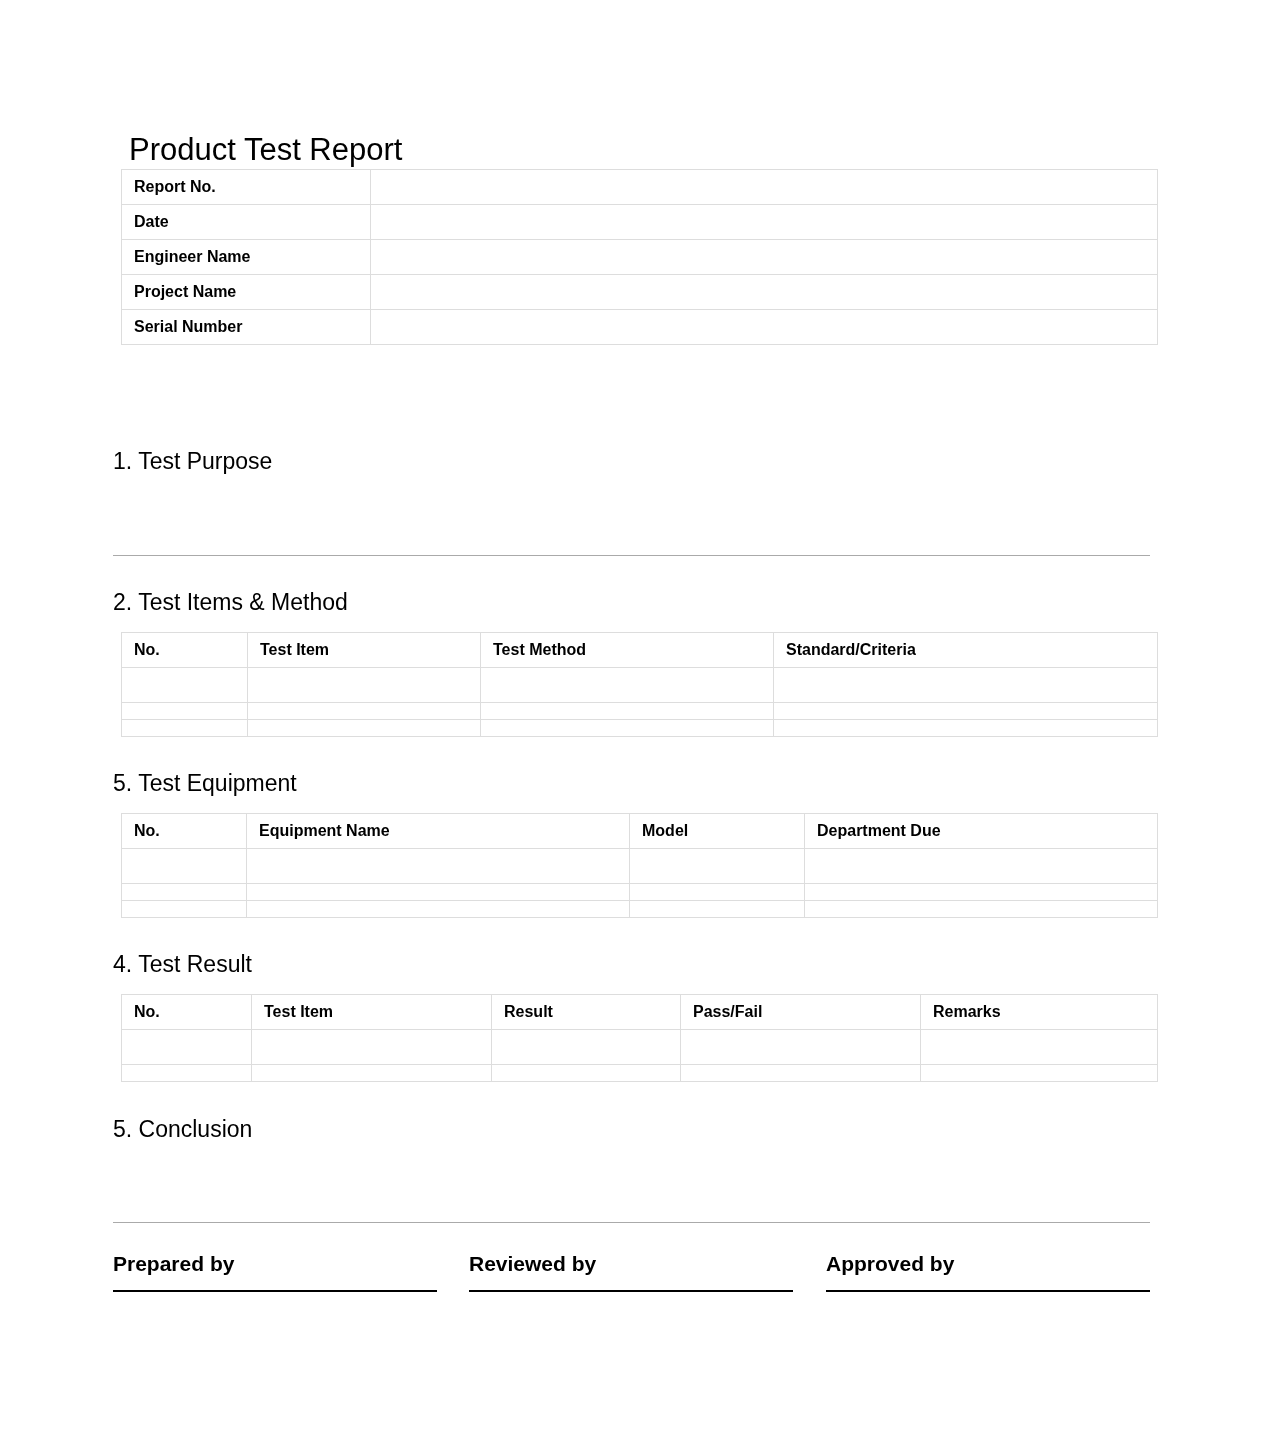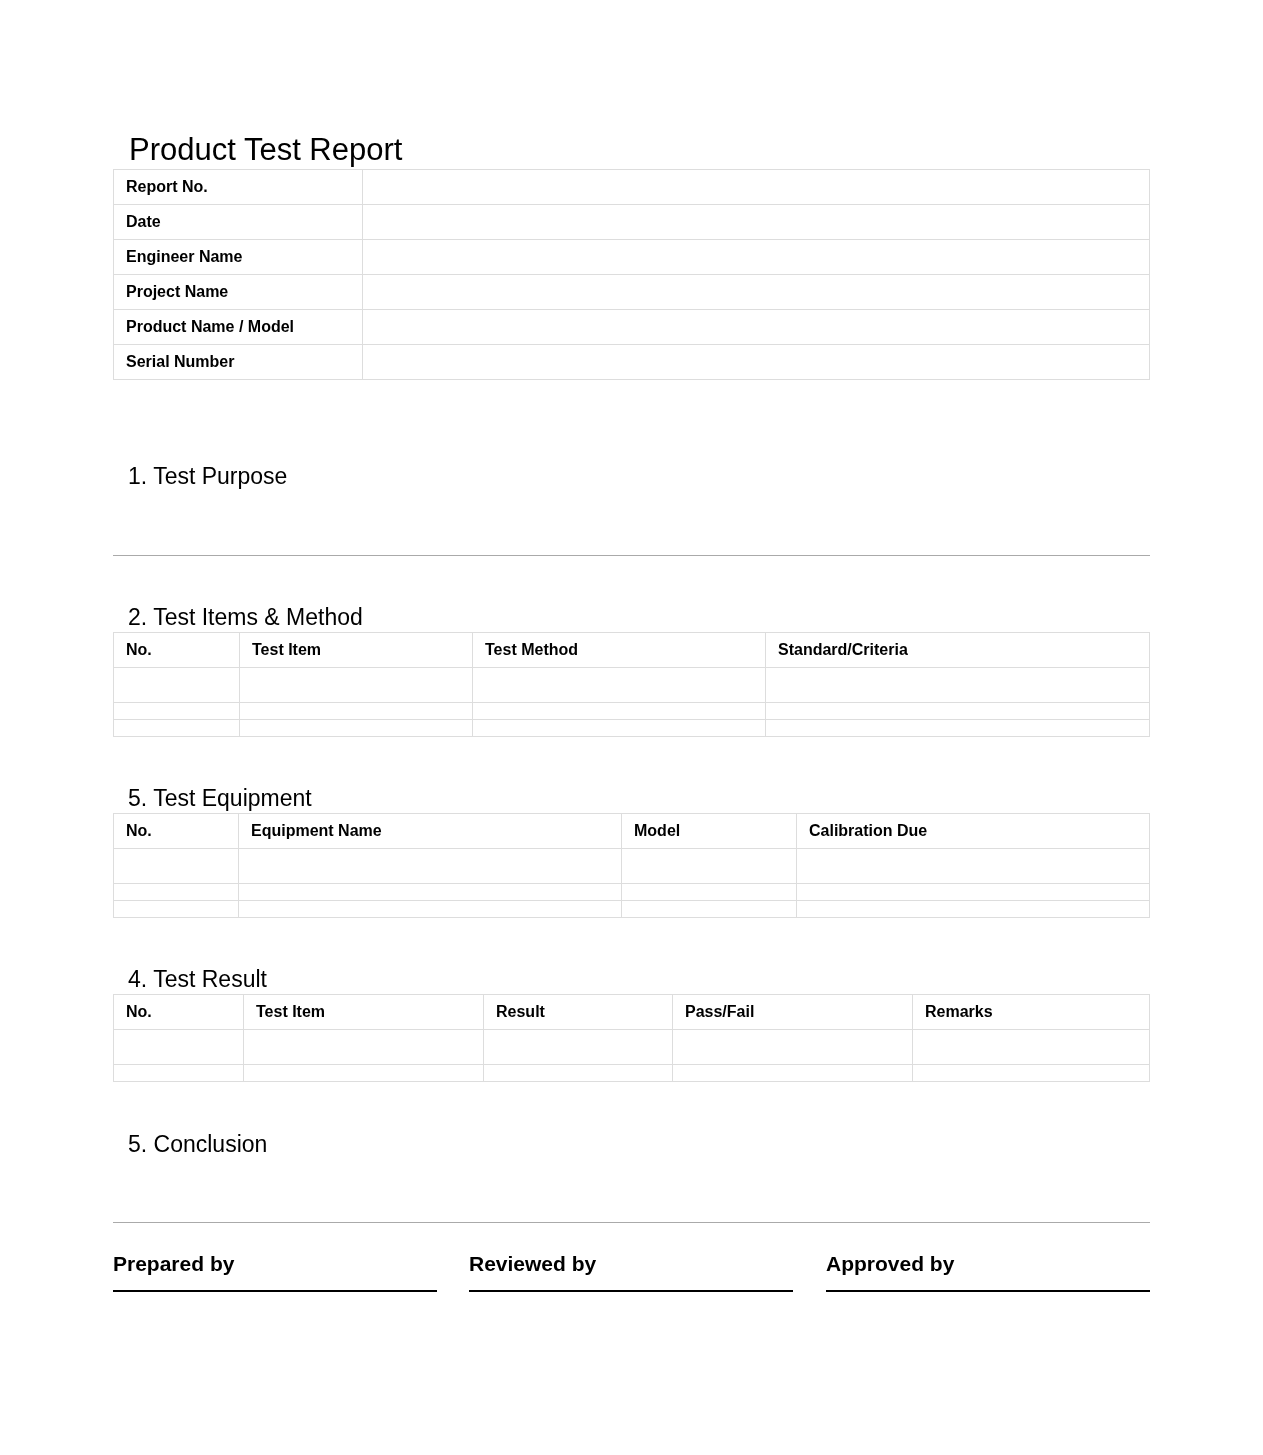--- a/index.html
+++ b/index.html
@@ -1,20 +1,20 @@
 <!DOCTYPE html>
 <html><head>
 <meta charset="utf-8">
 <style>
   html, body { margin: 0; padding: 0; background: #ffffff; }
   body { width: 1263px; height: 1455px; position: relative; font-family: "Liberation Sans", sans-serif; color: #000; }
   .page { position: absolute; left: 113px; top: 0; width: 1037px; }
   h1 { position: absolute; top: 114px; left: 0; margin: 16px; font-size: 31px; font-weight: normal; line-height: 40px; }
-  h2 { position: absolute; left: 0; margin: 15px; font-size: 23px; font-weight: normal; line-height: 30px; }
-  table { position: absolute; left: 0; width: 1037px; border-collapse: collapse; table-layout: fixed; }
+  h2 { position: absolute; left: 0; margin: 0; font-size: 23px; font-weight: normal; line-height: 30px; }
+  table { position: absolute; left: 8px; width: 1037px; border-collapse: collapse; table-layout: fixed; }
   td, th { border: 1px solid #dddddd; padding: 0 12px; font-size: 16px; text-align: left; vertical-align: middle; }
   th { font-weight: bold; height: 34px; }
   td.label { font-weight: bold; height: 34px; }
   tr.tall td { height: 34px; }
   tr.short td { height: 16px; padding: 0; }
   .rule { position: absolute; left: 0; width: 1037px; height: 0; border-top: 1px solid #aaaaaa; }
   .sig { position: absolute; top: 1254px; width: 324px; }
   .sig-label { font-size: 21px; font-weight: bold; line-height: 20px; }
   .sig-line { margin-top: 16px; border-top: 2px solid #000; width: 324px; }
 </style>
@@ -37,24 +37,20 @@
     <tr>
       <td class="label">Date</td>
       <td></td>
     </tr>
     <tr>
       <td class="label">Engineer Name</td>
       <td></td>
     </tr>
     <tr>
       <td class="label">Project Name</td>
-      <td></td>
-    </tr>
-    <tr>
-      <td class="label">Product Name / Model</td>
       <td></td>
     </tr>
     <tr>
       <td class="label">Serial Number</td>
       <td></td>
     </tr>
   </tbody>
     </table>
 
   <h2 style="top:446px;">1. Test Purpose</h2>
@@ -103,21 +99,21 @@
         <col style="width:125px">
         <col style="width:383px">
         <col style="width:175px">
         <col>
       </colgroup>
     <tbody>
         <tr>
       <th>No.</th>
       <th>Equipment Name</th>
       <th>Model</th>
-      <th>Calibration Due</th>
+      <th>Department Due</th>
     </tr>
     <tr class="tall">
       <td></td>
       <td></td>
       <td></td>
       <td></td>
     </tr>
     <tr class="short">
       <td></td>
       <td></td>

